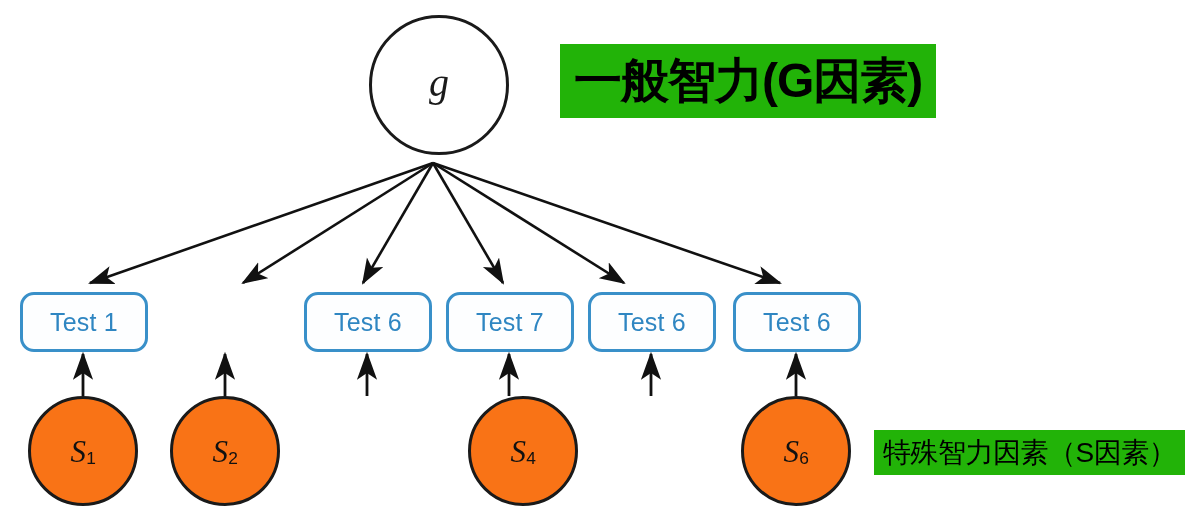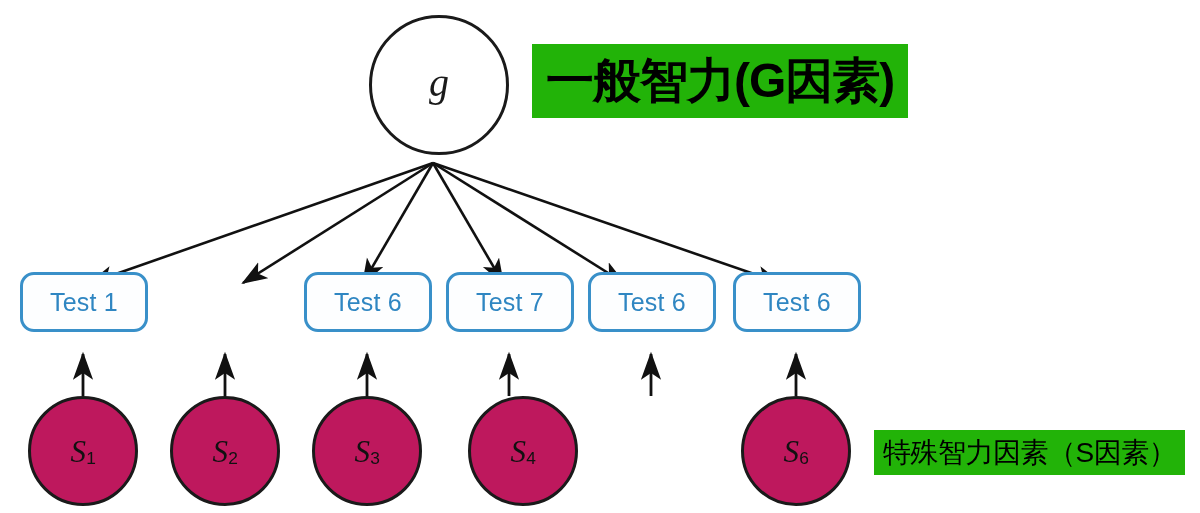--- a/index.html
+++ b/index.html
@@ -46,21 +46,21 @@
     font-style: italic;
     font-size: 40px;
     color: #1a1a1a;
     line-height: 1;
     transform: translateY(-2px);
   }
 
   
   .test-box {
     position: absolute;
-    top: 272px;
+    top: 292px;
     width: 128px;
     height: 60px;
     border: 3px solid #3990c9;
     border-radius: 14px;
     box-sizing: border-box;
     background: #fdfeff;
     display: flex;
     align-items: center;
     justify-content: center;
   }
@@ -73,21 +73,21 @@
 
   
   .s-circle {
     position: absolute;
     top: 396px;
     width: 110px;
     height: 110px;
     border: 3px solid #1a1a1a;
     border-radius: 50%;
     box-sizing: border-box;
-    background: #be185d;
+    background: #f97316;
     display: flex;
     align-items: center;
     justify-content: center;
   }
   .s-label {
     font-family: "Liberation Serif", serif;
     font-style: italic;
     font-size: 31px;
     color: #111111;
     line-height: 1;
@@ -107,21 +107,21 @@
   .green-label {
     position: absolute;
     background: #22b308;
     color: #000000;
     font-family: "Liberation Sans", sans-serif;
     display: flex;
     align-items: center;
     white-space: nowrap;
   }
   #label-g-factor {
-    left: 532px;
+    left: 560px;
     top: 44px;
     height: 74px;
     padding: 0 14px;
     font-size: 48px;
     font-weight: bold;
     letter-spacing: -1px;
   }
   #label-s-factor {
     left: 874px;
     top: 430px;
@@ -183,23 +183,20 @@
   <div class="test-box" style="left:733px">
     <span class="test-label">Test 6</span>
   </div>
 
   <div class="s-circle" style="left:28px">
     <span class="s-label"><span>S</span><sub>1</sub></span>
   </div>
   <div class="s-circle" style="left:170px">
     <span class="s-label"><span>S</span><sub>2</sub></span>
   </div>
-  <div class="s-circle" style="left:312px">
-    <span class="s-label"><span>S</span><sub>3</sub></span>
-  </div>
   <div class="s-circle" style="left:468px">
     <span class="s-label"><span>S</span><sub>4</sub></span>
   </div>
   <div class="s-circle" style="left:741px">
     <span class="s-label"><span>S</span><sub>6</sub></span>
   </div>
 
   <div class="green-label" id="label-s-factor">特殊智力因素（S因素）</div>
 
 </div>

